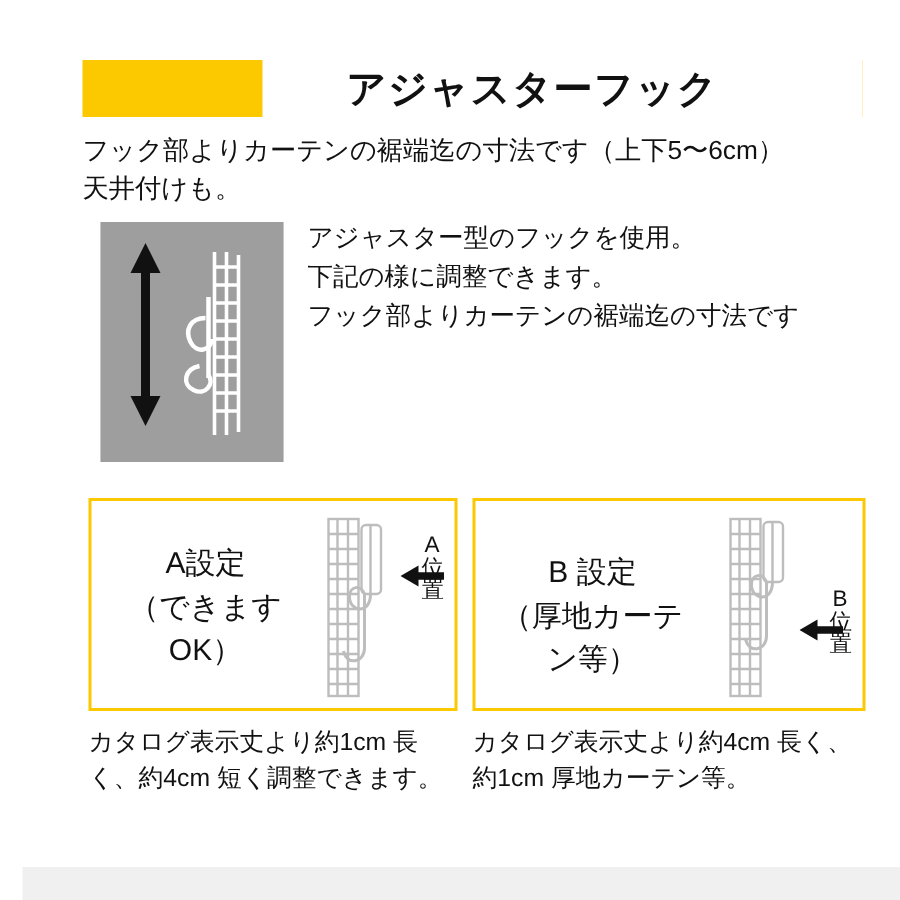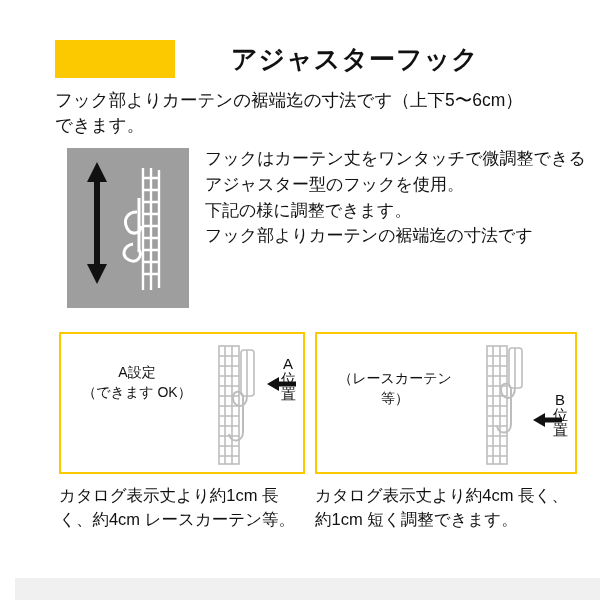--- a/index.html
+++ b/index.html
@@ -99,21 +99,21 @@
     height: 142px;
     border: 2px solid #fcc800;
     box-sizing: border-box;
     background: #ffffff;
   }
   .box-a { left: 44px; width: 246px; }
   .box-b { left: 300px; width: 262px; }
 
   .box-label {
     position: absolute;
-    font-size: 14px;
+    font-size: 20px;
     line-height: 1.45;
     color: #111111;
     text-align: center;
   }
   .box-a .box-label { left: 8px; top: 28px; width: 136px; }
   .box-b .box-label { left: 8px; top: 34px; width: 140px; }
 
   .pos-label {
     position: absolute;
     font-size: 15px;
@@ -156,21 +156,21 @@
 <div class="page">
 
   <div class="title-banner">
     <div class="title-inner">
       <div class="title-text">アジャスターフック</div>
     </div>
   </div>
 
   <div class="intro">
     <div>フック部よりカーテンの裾端迄の寸法です（上下5〜6cm）</div>
-    <div>できます。</div>
+    <div>天井付けも。</div>
   </div>
 
   <div class="mid">
     <div class="photo">
       <svg width="122" height="160" viewBox="0 0 122 160" xmlns="http://www.w3.org/2000/svg">
         <rect x="0" y="0" width="122" height="160" fill="#9e9e9e"></rect>
 
         <g fill="#111111">
           <polygon points="30,14 40,34 20,34"></polygon>
           <rect x="27" y="34" width="6" height="82"></rect>
@@ -182,21 +182,20 @@
           <path d="M84 20 L84 142"></path>
           <path d="M92 22 L92 140"></path>
           <path d="M76 30 L92 30 M76 42 L92 42 M76 54 L92 54 M76 66 L92 66 M76 78 L92 78 M76 90 L92 90 M76 102 L92 102 M76 114 L92 114 M76 126 L92 126"></path>
           <path d="M70 64 C60 64 56 72 60 80 C64 88 74 86 74 78" stroke-width="3"></path>
           <path d="M66 96 C56 98 54 108 62 112 C70 116 76 108 72 102" stroke-width="3"></path>
           <path d="M72 50 L72 104" stroke-width="3"></path>
         </g>
       </svg>
     </div>
     <div class="mid-text">
-      <div>フックはカーテン丈をワンタッチで微調整できる</div>
       <div>アジャスター型のフックを使用。</div>
       <div>下記の様に調整できます。</div>
       <div>フック部よりカーテンの裾端迄の寸法です</div>
     </div>
   </div>
 
   <div class="box box-a">
     <div class="box-label">
       <div>A設定</div>
       <div>（できます OK）</div>
@@ -223,21 +222,22 @@
 
     <div class="pos-label">
       <span>A</span>
       <span>位</span>
       <span>置</span>
     </div>
   </div>
 
   <div class="box box-b">
     <div class="box-label">
-      <div>（レースカーテン等）</div>
+      <div>B 設定</div>
+      <div>（厚地カーテン等）</div>
     </div>
 
     <svg class="hook-svg" style="left:156px; top:6px;" width="72" height="130" viewBox="0 0 72 130" xmlns="http://www.w3.org/2000/svg">
       <g stroke="#bdbdbd" stroke-width="1.6" fill="none">
         <rect x="14" y="6" width="20" height="118"></rect>
         <path d="M20 6 L20 124 M27 6 L27 124"></path>
         <path d="M14 16 L34 16 M14 26 L34 26 M14 36 L34 36 M14 46 L34 46 M14 56 L34 56 M14 66 L34 66 M14 76 L34 76 M14 86 L34 86 M14 96 L34 96 M14 106 L34 106 M14 116 L34 116"></path>
         <rect x="36" y="8" width="13" height="40" rx="3"></rect>
         <path d="M42 8 L42 48"></path>
         <path d="M42 48 C42 62 28 60 28 50 C28 42 36 42 38 48" stroke-width="2"></path>
@@ -252,17 +252,17 @@
       </g>
     </svg>
 
     <div class="pos-label">
       <span>B</span>
       <span>位</span>
       <span>置</span>
     </div>
   </div>
 
-  <div class="caption cap-a">カタログ表示丈より約1cm 長く、約4cm レースカーテン等。</div>
-  <div class="caption cap-b">カタログ表示丈より約4cm 長く、約1cm 短く調整できます。</div>
+  <div class="caption cap-a">カタログ表示丈より約1cm 長く、約4cm 短く調整できます。</div>
+  <div class="caption cap-b">カタログ表示丈より約4cm 長く、約1cm 厚地カーテン等。</div>
 
   <div class="bottom-strip"></div>
 </div>
 
 </body></html>

